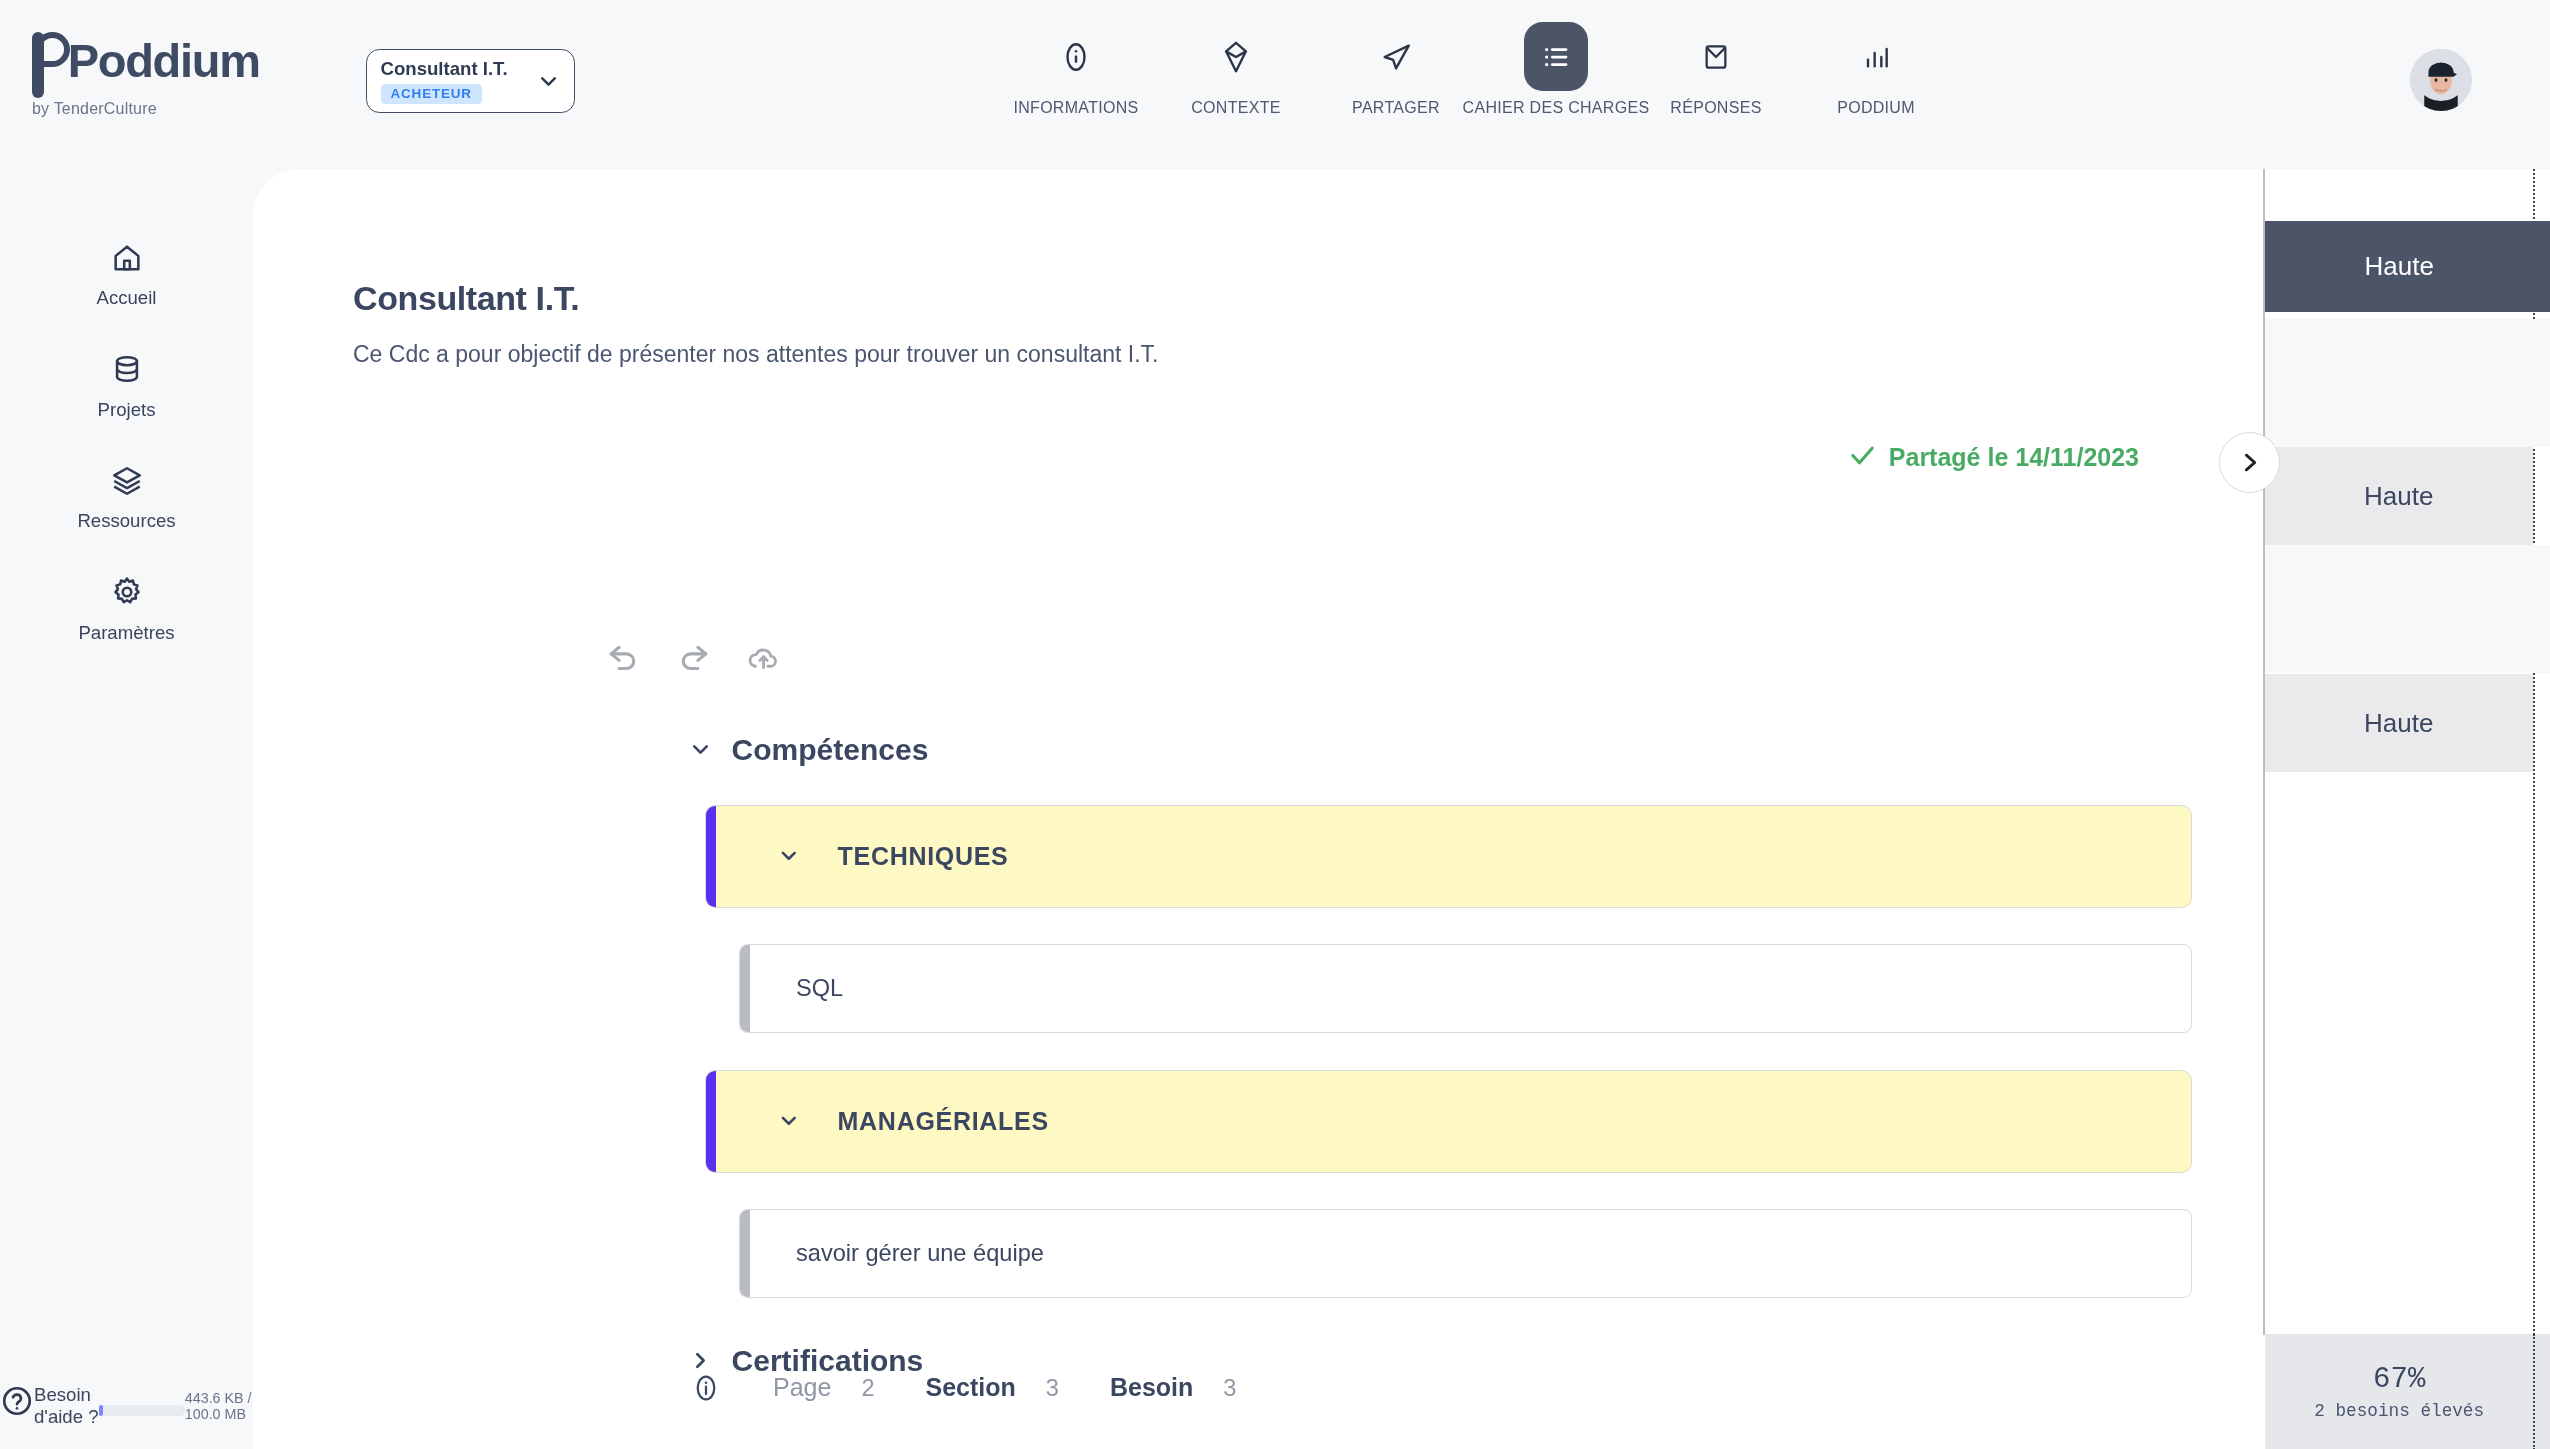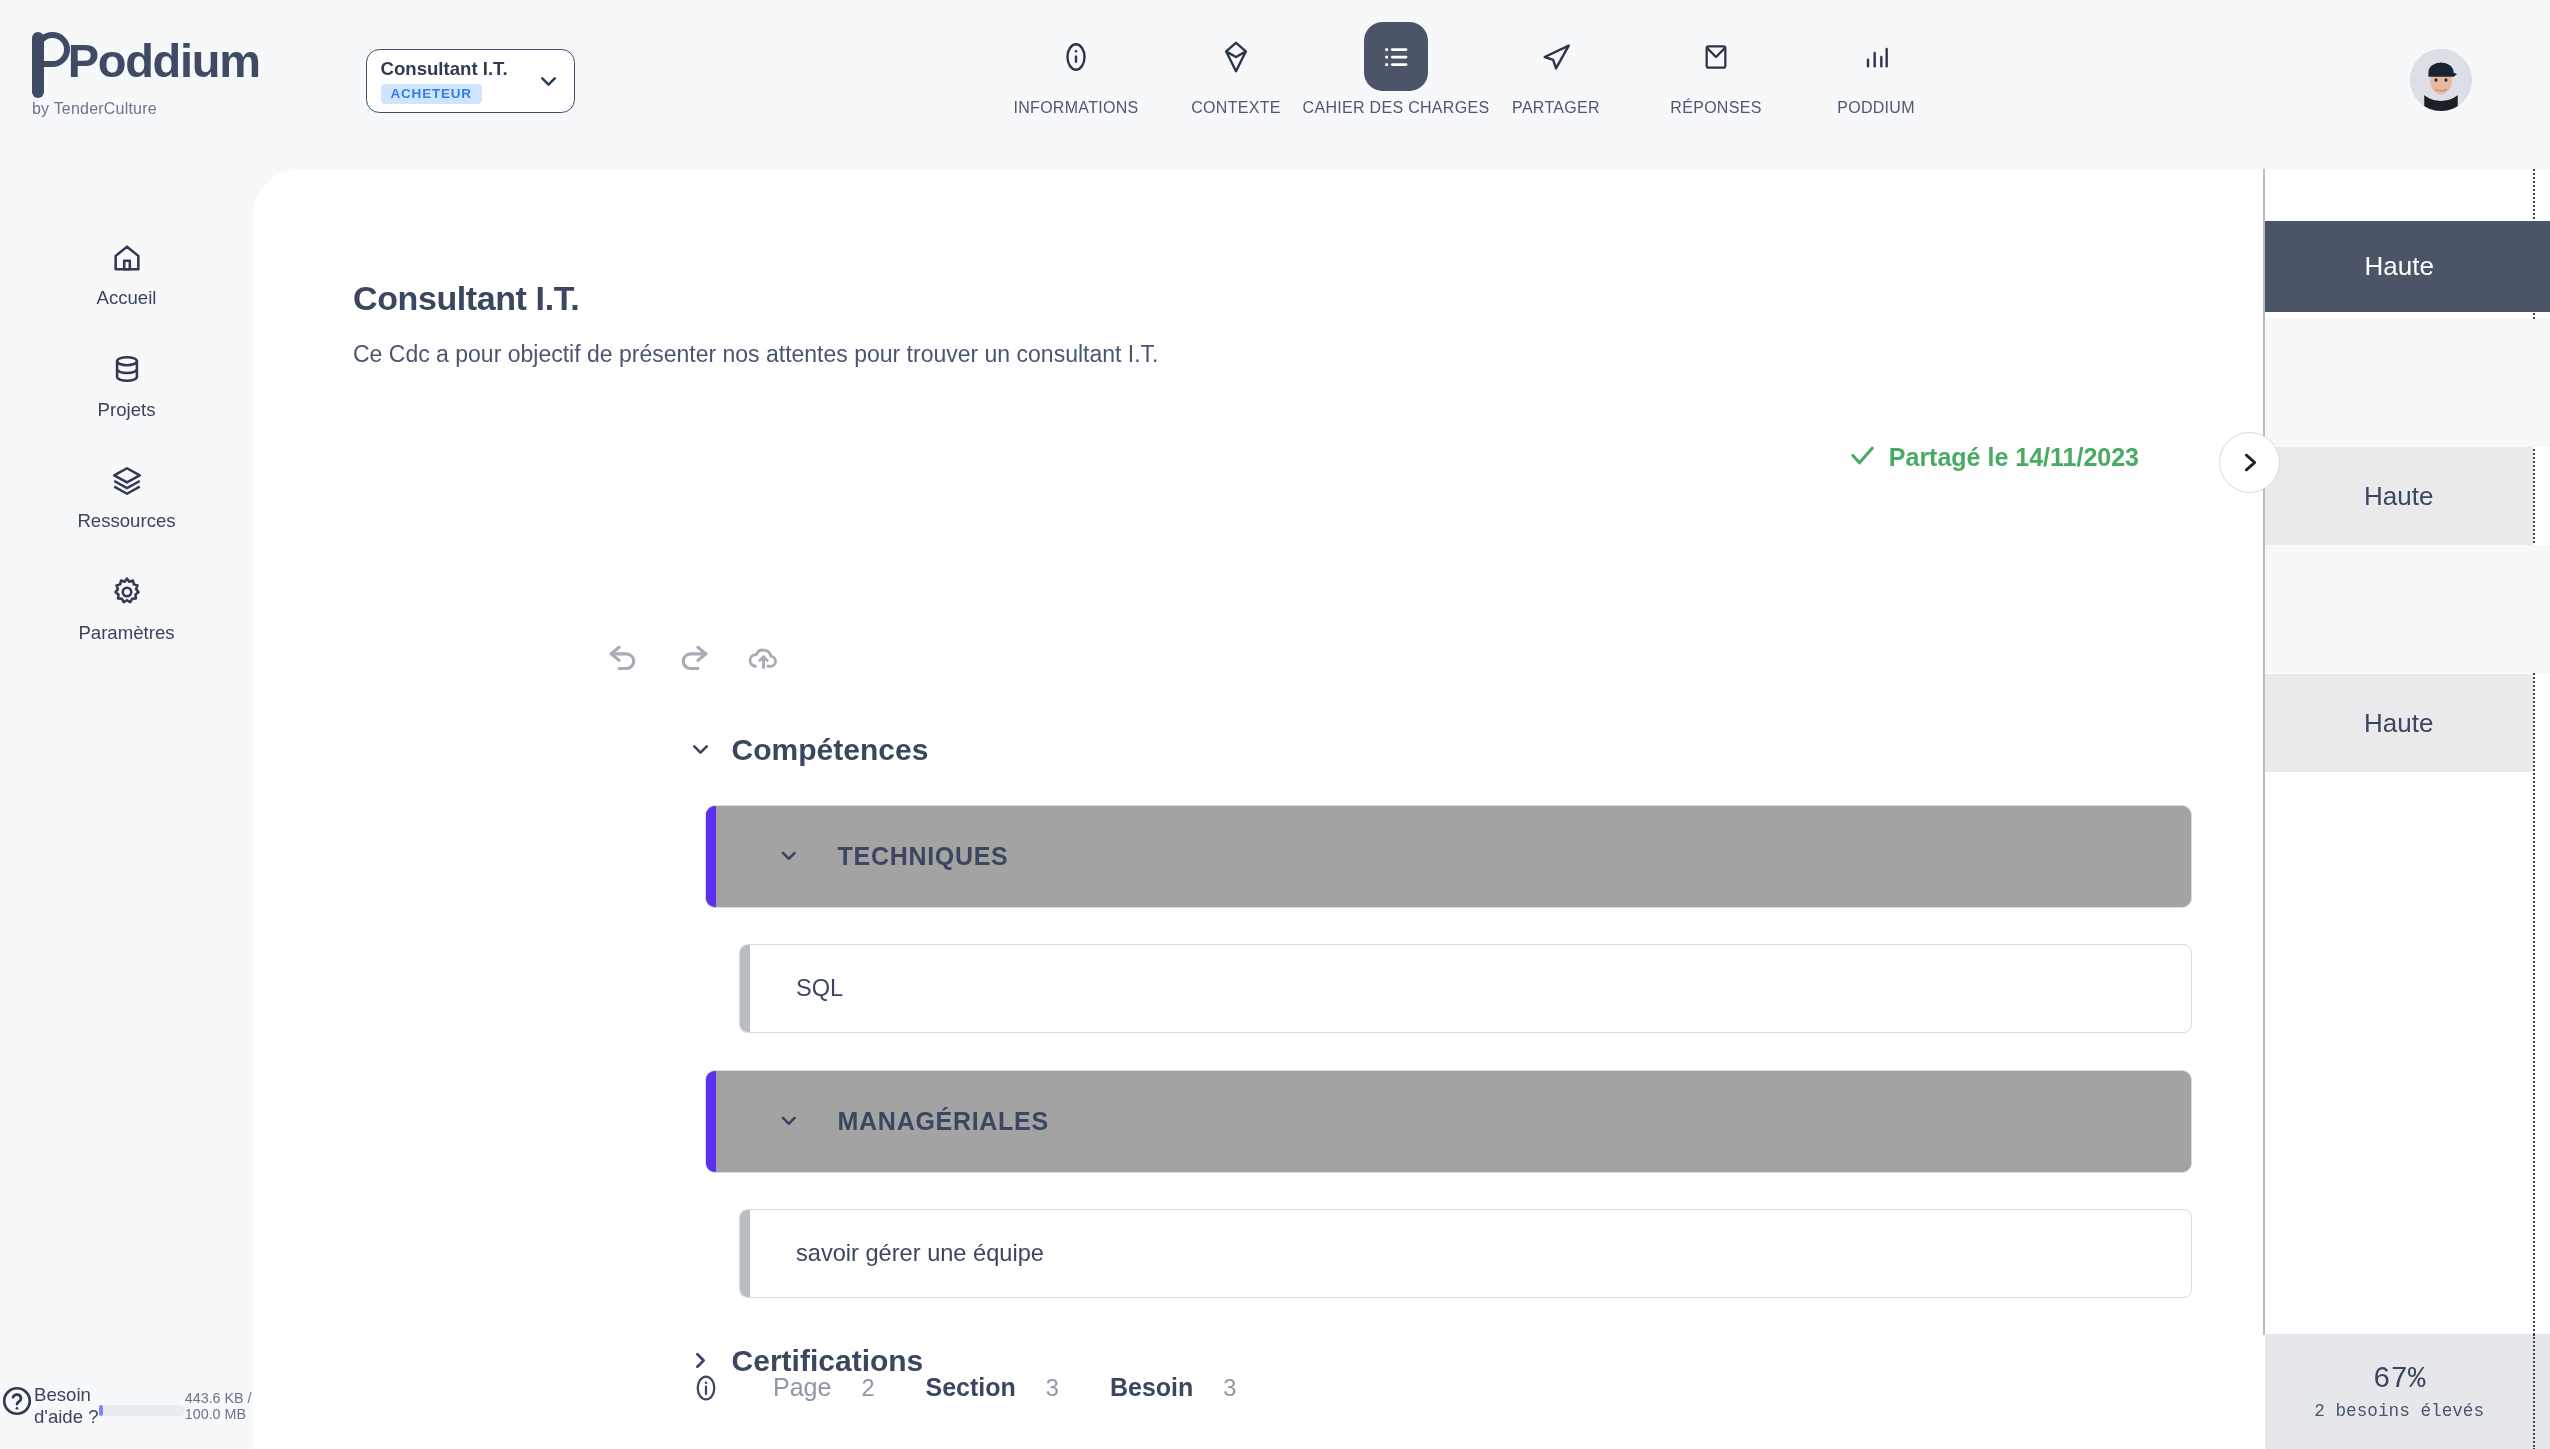--- a/index.html
+++ b/index.html
@@ -147,21 +147,21 @@
   .group-head {
     display: flex; align-items: center; gap: 18.6px;
     padding-left: 435px; height: 81px;
   }
   .group-title { font-size: 30px; font-weight: 700; color: #3b4760; }
   .chev { color: #3b4760; display: flex; }
 
   .section-row { height: 132px; display: flex; align-items: center; }
   .section-card {
     margin-left: 452px; width: 1487px; height: 103px;
-    background: #a3a3a3; border: 1.3px solid #d8dade; border-radius: 10px;
+    background: #fef9c3; border: 1.3px solid #d8dade; border-radius: 10px;
     display: flex; align-items: center; position: relative; overflow: hidden;
   }
   .section-card .accent {
     position: absolute; left: 0; top: 0; width: 10px; height: 103px;
     background: #5b2ff0;
   }
   .section-label {
     font-size: 25px; font-weight: 700; color: #3b4760; letter-spacing: 0.7px;
   }
   .section-card .chev { margin-left: 71px; margin-right: 37px; }
@@ -278,43 +278,43 @@
       </div>
 
       <div class="nav-item">
         <span class="nav-icon">
           <svg width="34" height="34" viewBox="0 0 24 24" fill="none" stroke="currentColor" stroke-width="1.7" stroke-linejoin="round">
               <path d="M12 2 L19 8 L12 22 L5 8 Z"></path>
               <path d="M5 8 L12 12 L19 8"></path>
             </svg>
         </span>
         <span class="nav-label">CONTEXTE</span>
+      </div>
+
+      <div class="nav-item">
+        <span class="nav-icon">
+          <svg width="34" height="34" viewBox="0 0 24 24" fill="none" stroke="currentColor" stroke-width="1.7" stroke-linejoin="round">
+              <path d="M21 4 L4 12 L10 14 L12 20 Z"></path>
+            </svg>
+        </span>
+        <span class="nav-label">PARTAGER</span>
       </div>
 
       <div class="nav-item active">
         <span class="nav-icon">
           <svg width="30" height="30" viewBox="0 0 24 24" fill="none" stroke="currentColor" stroke-width="2.2" stroke-linecap="round">
               <line x1="9" y1="6" x2="20" y2="6"></line>
               <line x1="9" y1="12" x2="20" y2="12"></line>
               <line x1="9" y1="18" x2="20" y2="18"></line>
               <circle cx="4.5" cy="6" r="1.3" fill="currentColor" stroke="none"></circle>
               <circle cx="4.5" cy="12" r="1.3" fill="currentColor" stroke="none"></circle>
               <circle cx="4.5" cy="18" r="1.3" fill="currentColor" stroke="none"></circle>
             </svg>
         </span>
         <span class="nav-label">CAHIER DES CHARGES</span>
-      </div>
-
-      <div class="nav-item">
-        <span class="nav-icon">
-          <svg width="34" height="34" viewBox="0 0 24 24" fill="none" stroke="currentColor" stroke-width="1.7" stroke-linejoin="round">
-              <path d="M21 4 L4 12 L10 14 L12 20 Z"></path>
-            </svg>
-        </span>
-        <span class="nav-label">PARTAGER</span>
       </div>
 
       <div class="nav-item">
         <span class="nav-icon">
           <svg width="32" height="32" viewBox="0 0 24 24" fill="none" stroke="currentColor" stroke-width="1.7" stroke-linejoin="round">
               <rect x="5" y="4" width="14" height="16" rx="1.5"></rect>
               <path d="M5 5 L12 12 L19 5"></path>
             </svg>
         </span>
         <span class="nav-label">RÉPONSES</span>

